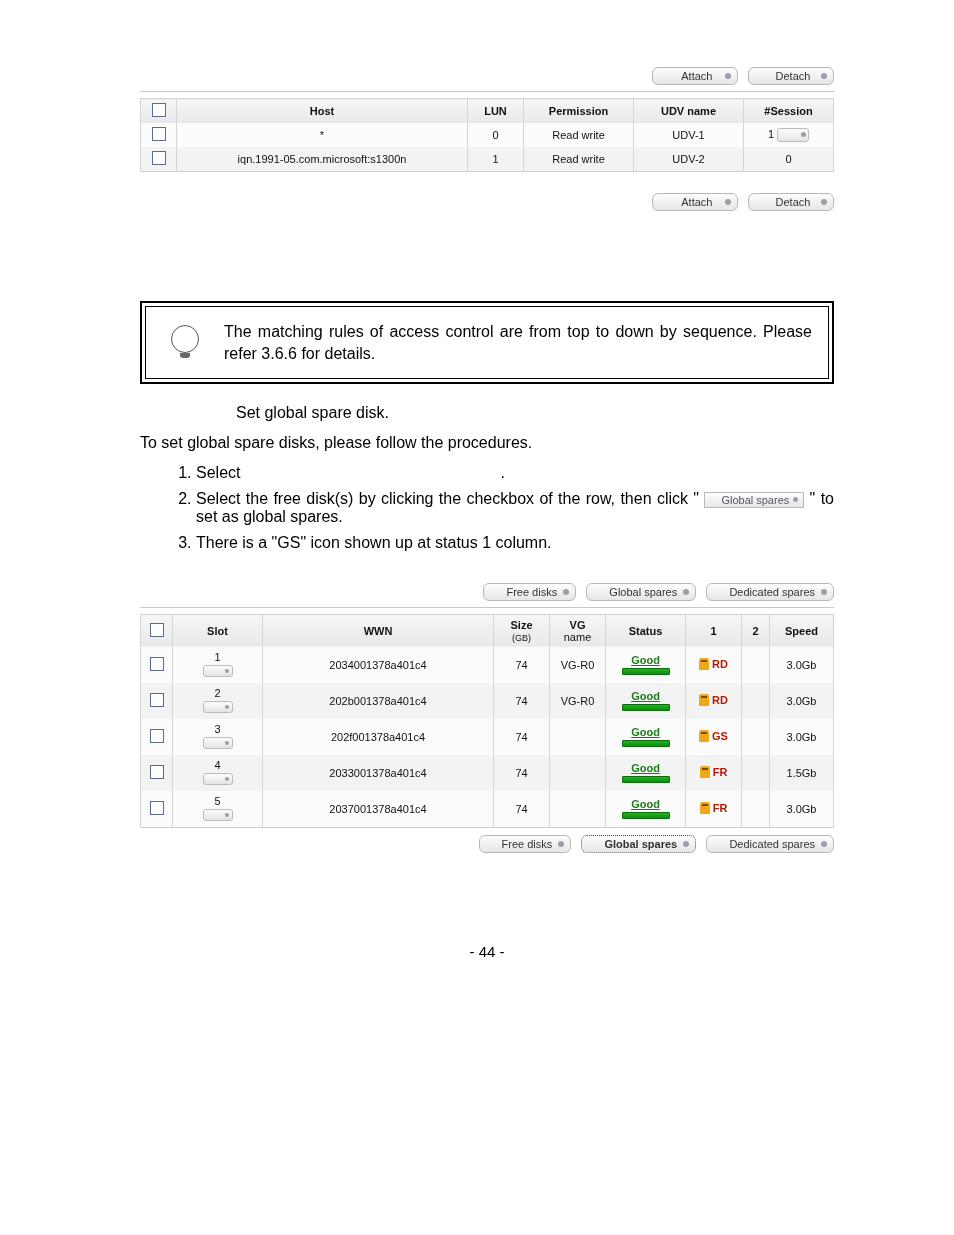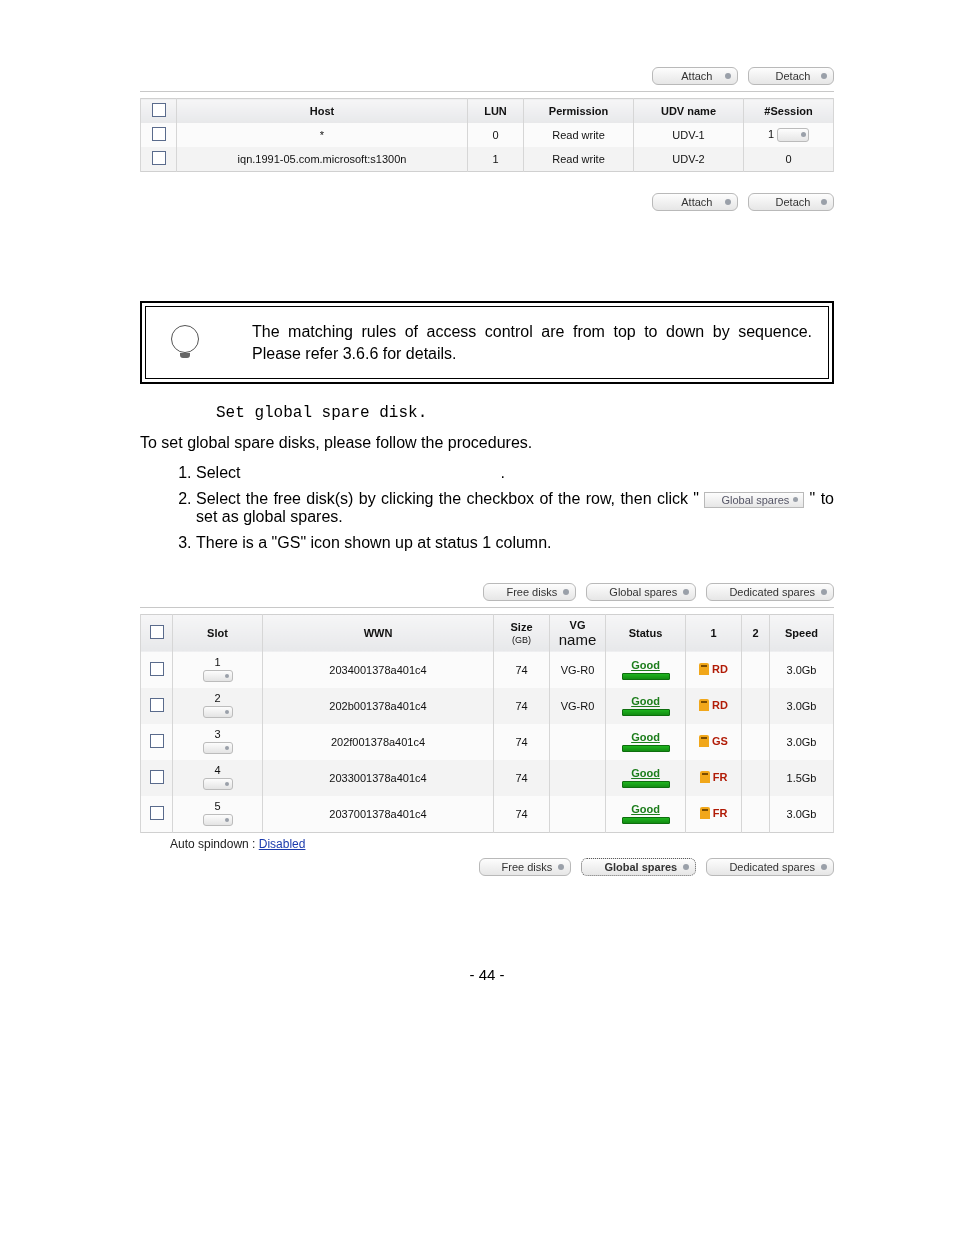--- a/index.html
+++ b/index.html
@@ -109,21 +109,20 @@
     width: 70px;
     flex: 0 0 70px;
     text-align: center;
   }
   .tips .text {
     flex: 1;
     font-size: 16px;
     padding: 10px 12px 8px 4px;
     text-align: justify;
     line-height: 1.4;
-    margin-left: 28px;
   }
   .bulb {
     display: inline-block;
     width: 26px; height: 26px;
     border: 1px solid #555;
     border-radius: 50%;
     position: relative;
     margin-top: 14px;
   }
   .bulb::after{
@@ -267,21 +266,21 @@
   <div class="tips-wrap">
     <div class="tips">
       <div class="icon">
         <span class="bulb"></span>
       </div>
       <div class="text">The matching rules of access control are from top to down by sequence. Please refer 3.6.6 for details.</div>
     </div>
   </div>
 
   <div class="prose">
-    <p style="margin-left:76px;font-family:Liberation Mono, monospace;">Set global spare disk.</p>
+    <p style="margin-left:96px;">Set global spare disk.</p>
     <p>To set global spare disks, please follow the procedures.</p>
     <ol class="steps">
       <li><span>Select</span><span style="display:inline-block;width:260px;"></span>.</li>
       <li>
         <span>Select the free disk(s) by clicking the checkbox of the row, then click</span>
         " <span class="inline-btn"><span>Global spares</span><span class="dot"></span></span> "
         <span>to set as global spares.</span>
       </li>
       <li>There is a "GS" icon shown up at status 1 column.</li>
     </ol>
@@ -305,21 +304,21 @@
         <col style="width:56px">
         <col style="width:28px">
         <col style="width:64px">
     </colgroup>
     <thead>
       <tr>
         <th><span class="chk"></span></th>
         <th>Slot</th>
         <th>WWN</th>
         <th><span>Size</span><br><span style="font-weight:normal;font-size:9px;margin-top:19px;">(GB)</span></th>
-        <th><span>VG</span><br><span style="font-weight:normal;font-size:15px;">name</span></th>
+        <th><span>VG</span><br><span style="font-weight:normal;font-size:11px;">name</span></th>
         <th>Status</th>
         <th>1</th>
         <th>2</th>
         <th>Speed</th>
       </tr>
     </thead>
     <tbody id="disk-body">
         <tr>
           <td><span class="chk"></span></td>
           <td class="slot-cell"><span class="num">1</span><span class="mini"></span></td>
@@ -371,24 +370,20 @@
           <td>74</td>
           <td></td>
           <td><span class="status-good">Good</span><span class="status-bar"></span></td>
           <td><span class="badge"><span class="sq"></span>FR</span></td>
           <td></td>
           <td>3.0Gb</td>
         </tr>
       </tbody>
   </table>
 
-  <div class="spindown">
-    <span>Auto spindown :</span>
-    <a href="#">Disabled</a>
-  </div>
 
   <div class="btn-row">
     <span class="ui-btn"><span>Free disks</span><span class="dot"></span></span>
     <span class="ui-btn" style="font-weight:bold;border:1px dotted #5a5a5a;"><span>Global spares</span><span class="dot"></span></span>
     <span class="ui-btn"><span>Dedicated spares</span><span class="dot"></span></span>
   </div>
 
   <div class="page-num">- 44 -</div>
 </div>
 

